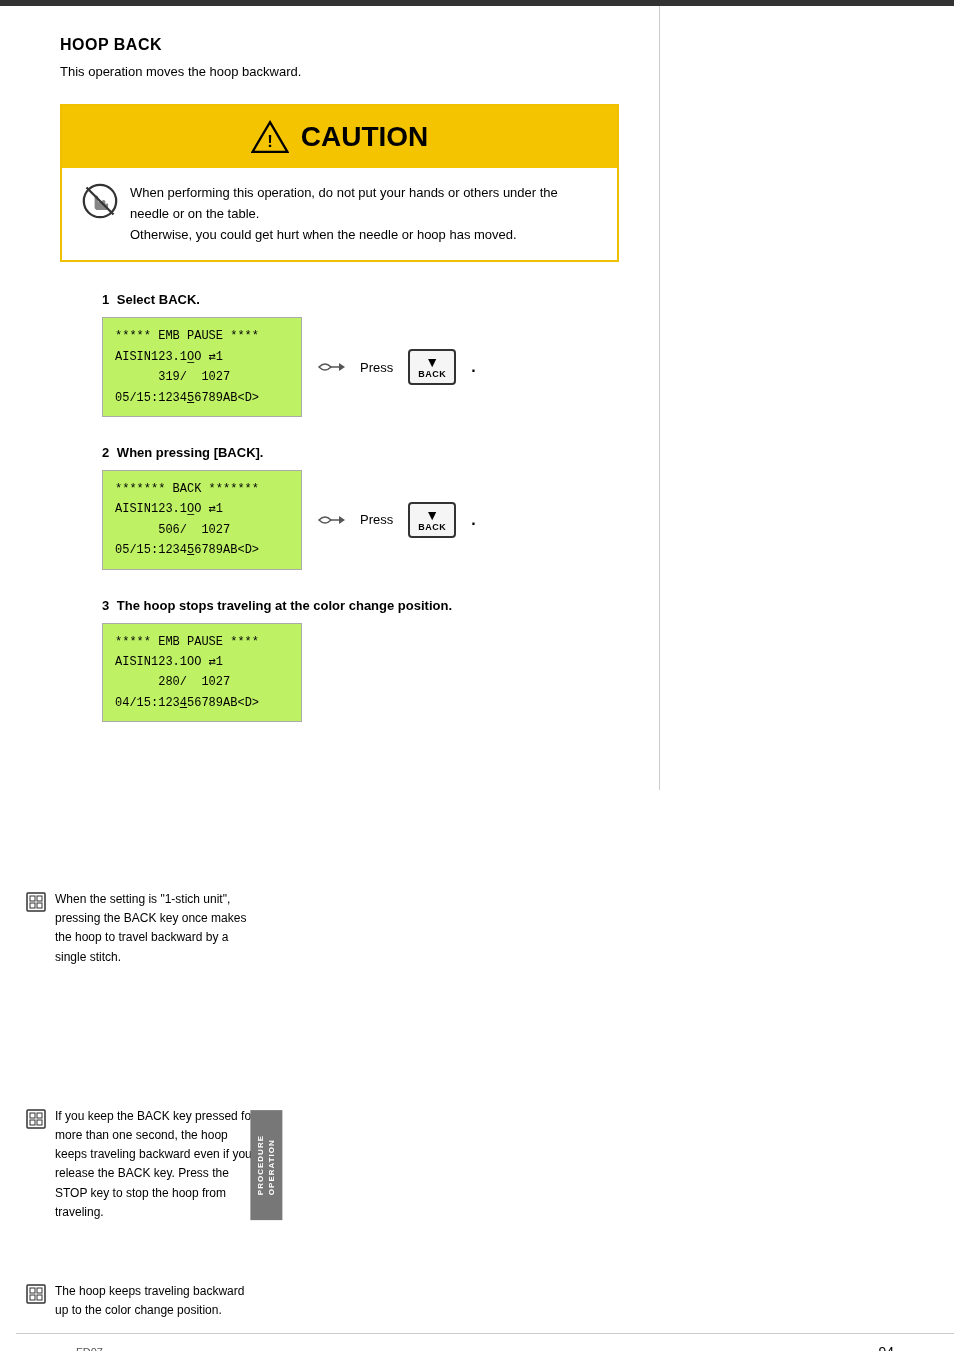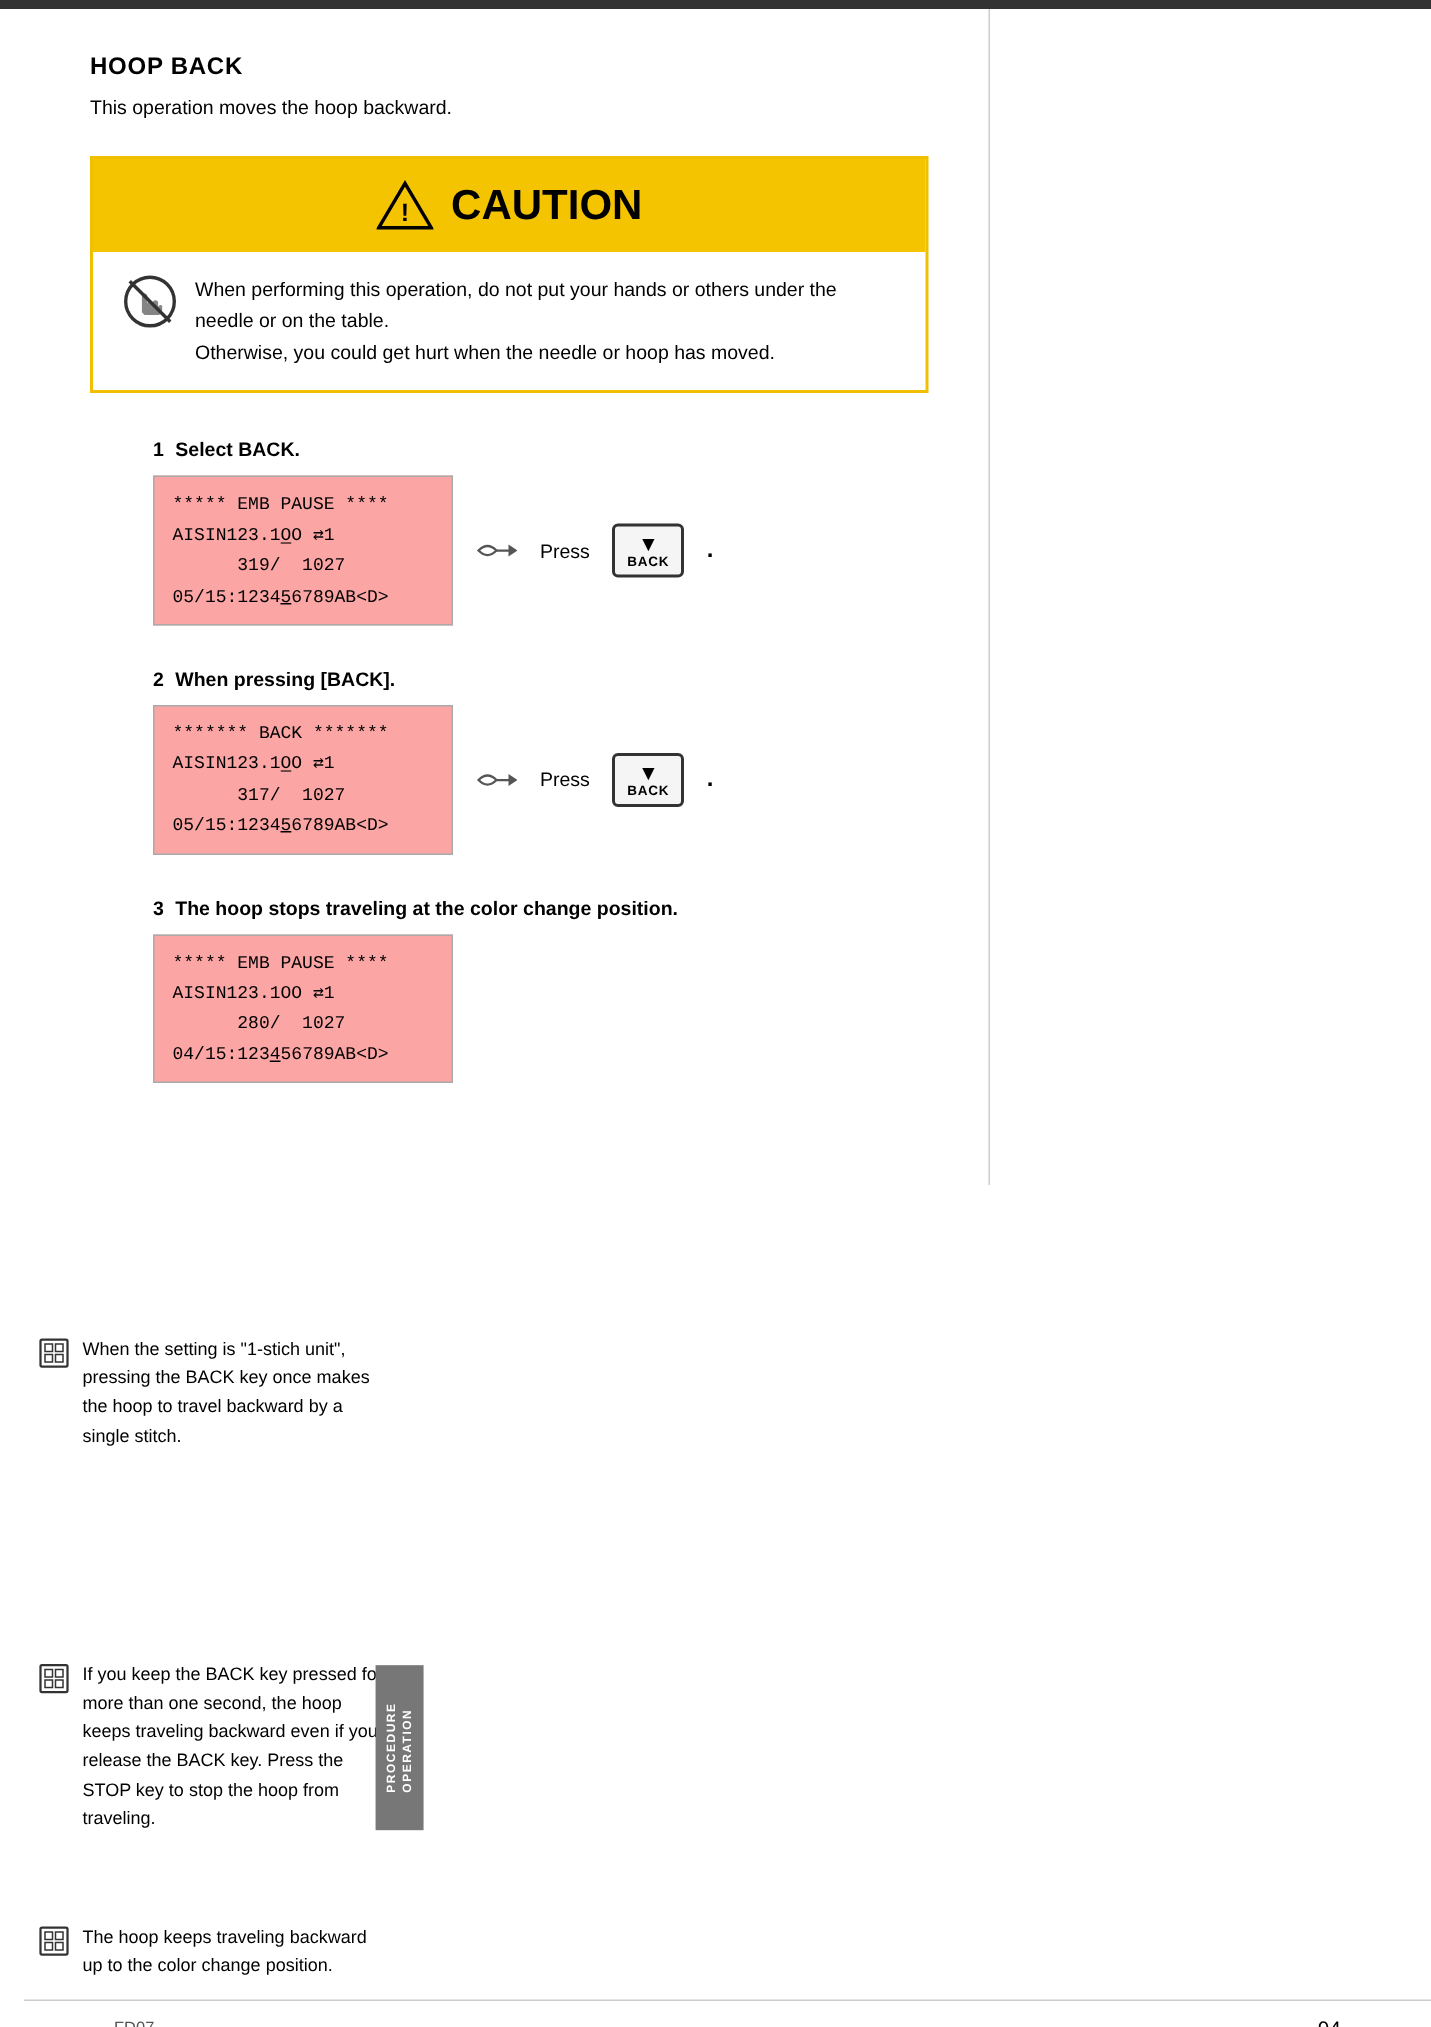--- a/index.html
+++ b/index.html
@@ -117,21 +117,21 @@
       align-items: center;
       gap: 15px;
     }
 
     .lcd-display {
       border: 1px solid #aaa;
       padding: 8px 12px;
       font-family: 'Courier New', monospace;
       font-size: 12px;
       line-height: 1.7;
-      background: #fca5a5;
+      background: #bef264;
       min-width: 200px;
     }
 
     .lcd-line {
       white-space: pre;
     }
 
     .arrow-icon {
       display: flex;
       align-items: center;
@@ -292,21 +292,21 @@
 
     <div class="step">
       <div class="step-header">
         <span class="step-number">2</span>
         <span>When pressing [BACK].</span>
       </div>
       <div class="step-content">
         <div class="lcd-display">
           <div class="lcd-line">******* BACK *******</div>
           <div class="lcd-line">AISIN123.1O̲O ⇄1</div>
-          <div class="lcd-line">      317/  1027</div>
+          <div class="lcd-line">      506/  1027</div>
           <div class="lcd-line">05/15:1234<u>5</u>6789AB&lt;D&gt;</div>
         </div>
         <div class="arrow-icon">
           <svg width="28" height="22" viewBox="0 0 28 22" xmlns="http://www.w3.org/2000/svg">
             <path d="M2,11 Q8,5 14,11 Q8,17 2,11 Z" fill="none" stroke="#555" stroke-width="1.5"></path>
             <line x1="14" y1="11" x2="26" y2="11" stroke="#555" stroke-width="1.5"></line>
             <polygon points="22,7 28,11 22,15" fill="#555"></polygon>
           </svg>
         </div>
         <span class="press-label">Press</span>

